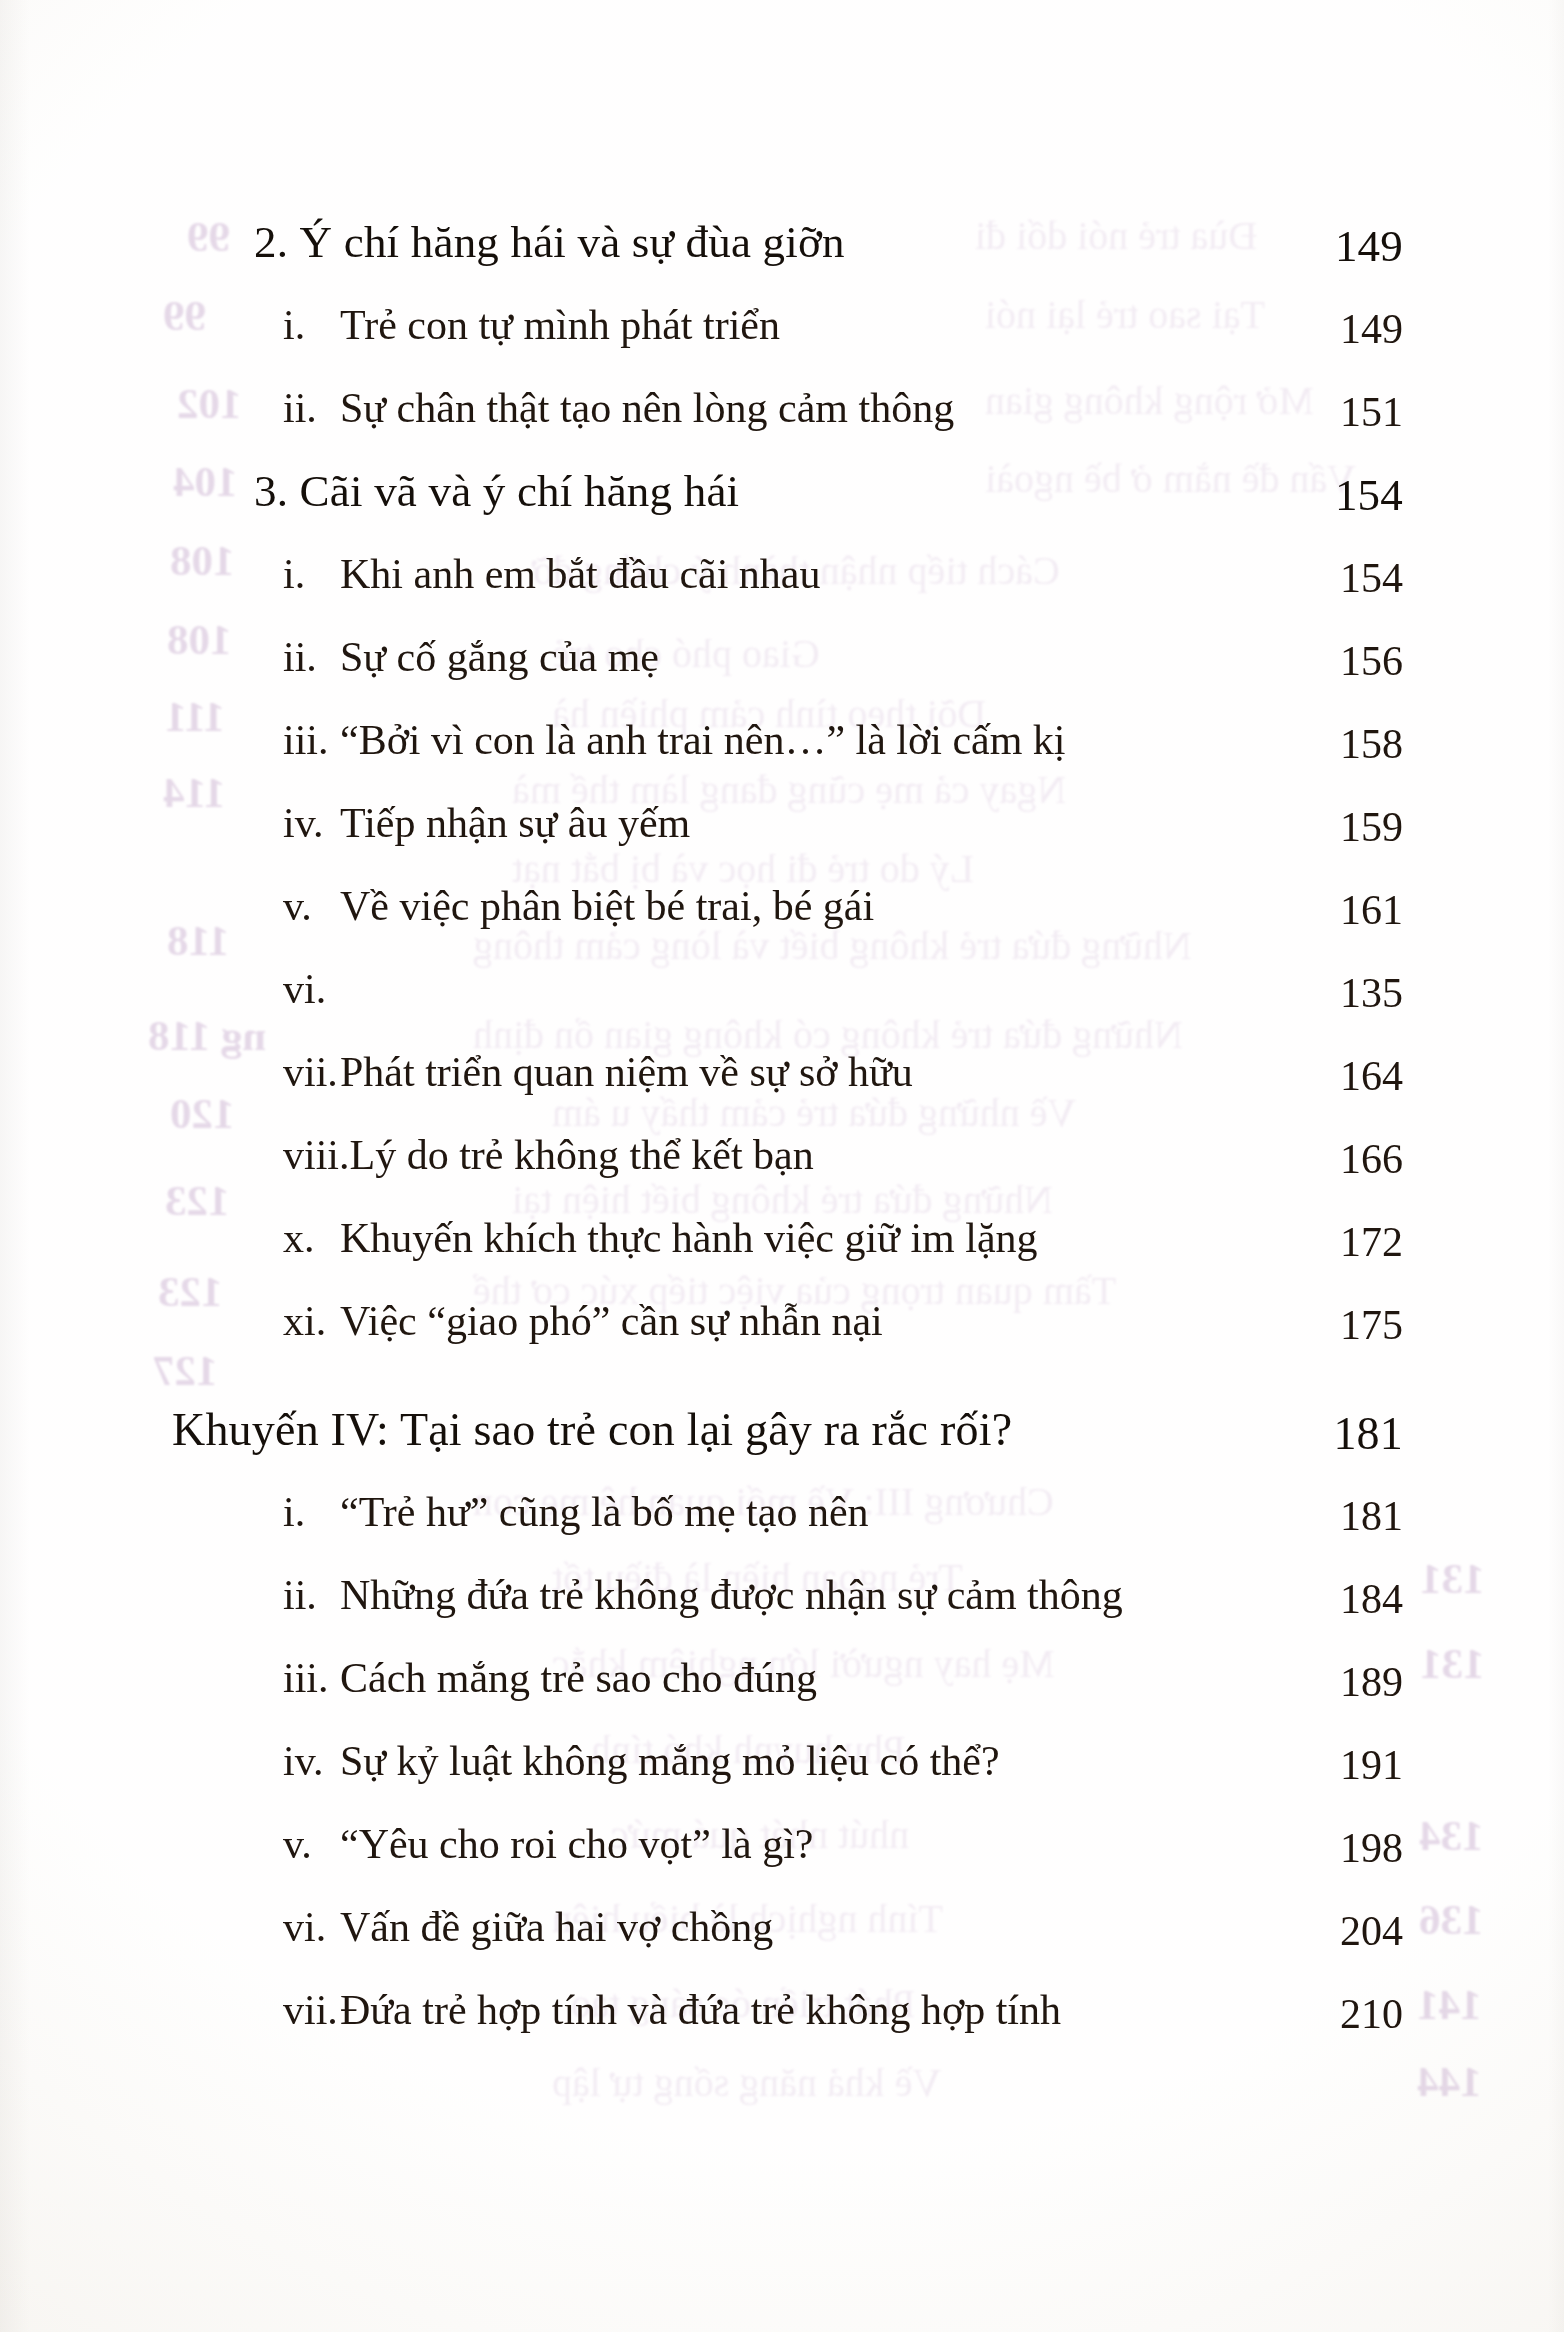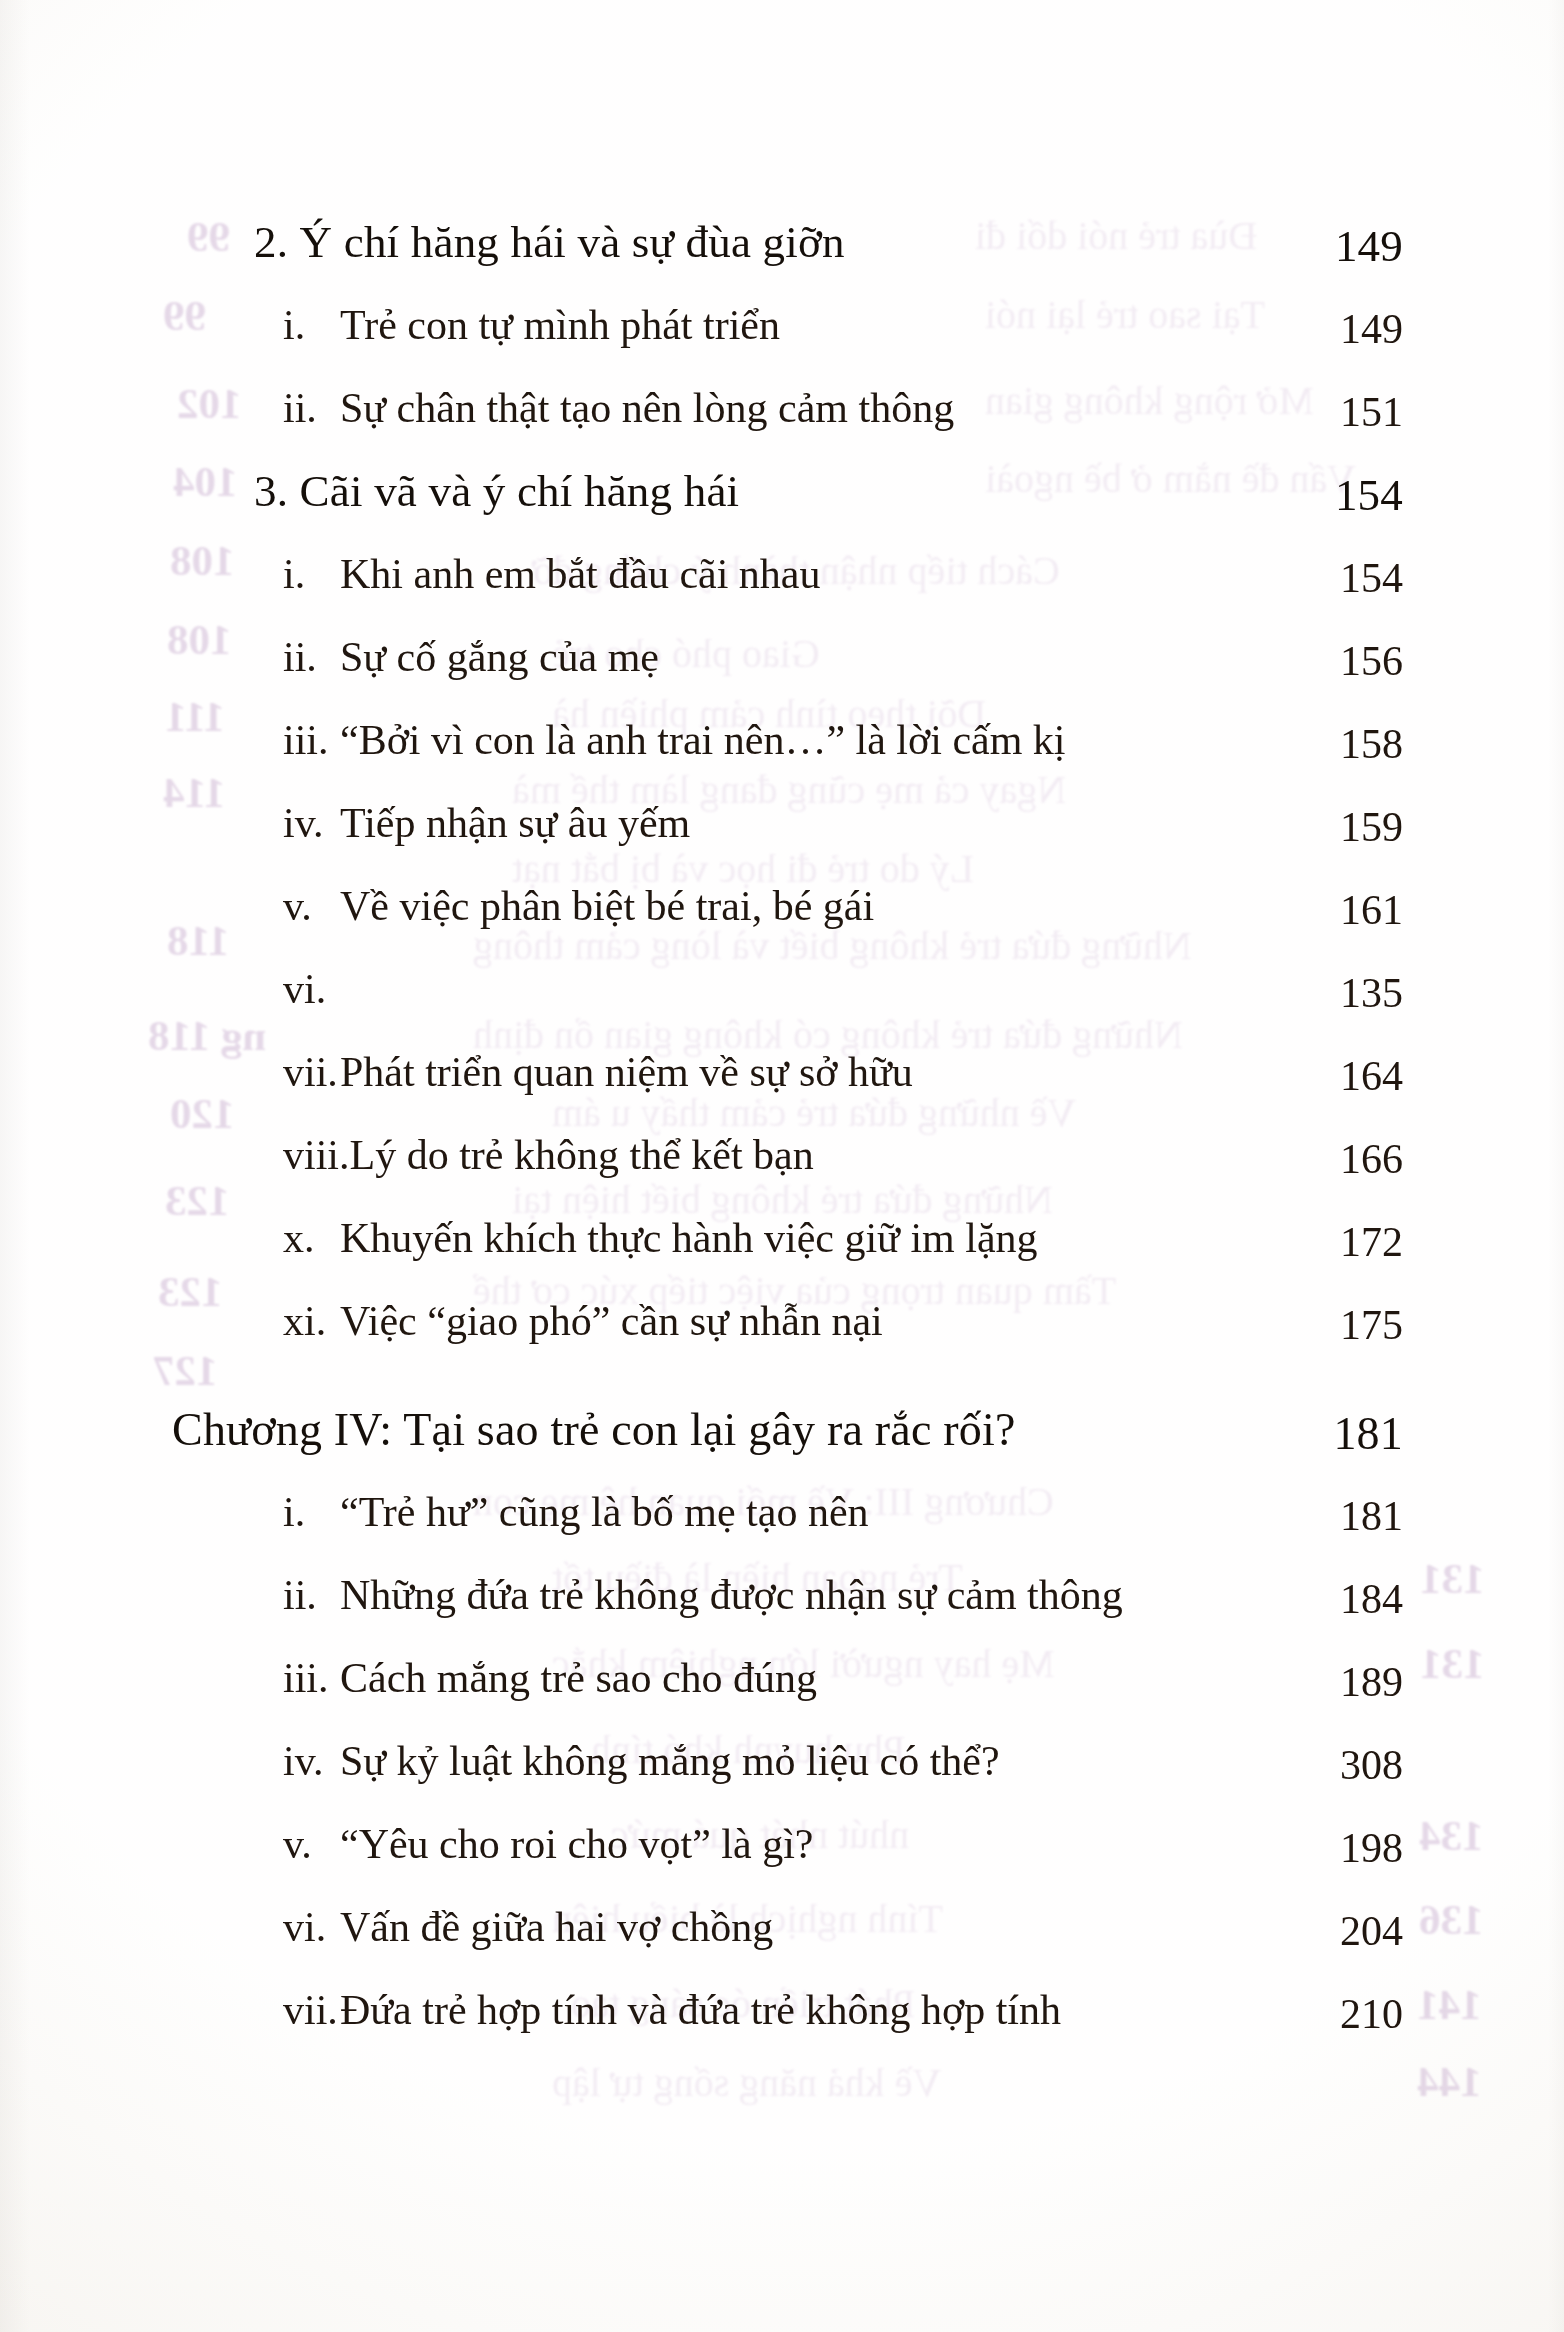--- a/index.html
+++ b/index.html
@@ -162,42 +162,42 @@
         <span class="marker">x.</span>
         <span class="title">Khuyến khích thực hành việc giữ im lặng</span>
         <span class="pg">172</span>
       </div>
       <div class="row item">
         <span class="marker">xi.</span>
         <span class="title">Việc “giao phó” cần sự nhẫn nại</span>
         <span class="pg">175</span>
       </div>
       <div class="row head chapter">
-        <span class="title">Chương IV: Tại sao trẻ con lại gây ra rắc rối?</span>
+        <span class="title">Khuyến IV: Tại sao trẻ con lại gây ra rắc rối?</span>
         <span class="pg">181</span>
       </div>
       <div class="row item">
         <span class="marker">i.</span>
         <span class="title">“Trẻ hư” cũng là bố mẹ tạo nên</span>
         <span class="pg">181</span>
       </div>
       <div class="row item">
         <span class="marker">ii.</span>
         <span class="title">Những đứa trẻ không được nhận sự cảm thông</span>
         <span class="pg">184</span>
       </div>
       <div class="row item">
         <span class="marker">iii.</span>
         <span class="title">Cách mắng trẻ sao cho đúng</span>
         <span class="pg">189</span>
       </div>
       <div class="row item">
         <span class="marker">iv.</span>
         <span class="title">Sự kỷ luật không mắng mỏ liệu có thể?</span>
-        <span class="pg">308</span>
+        <span class="pg">191</span>
       </div>
       <div class="row item">
         <span class="marker">v.</span>
         <span class="title">“Yêu cho roi cho vọt” là gì?</span>
         <span class="pg">198</span>
       </div>
       <div class="row item">
         <span class="marker">vi.</span>
         <span class="title">Vấn đề giữa hai vợ chồng</span>
         <span class="pg">204</span>

